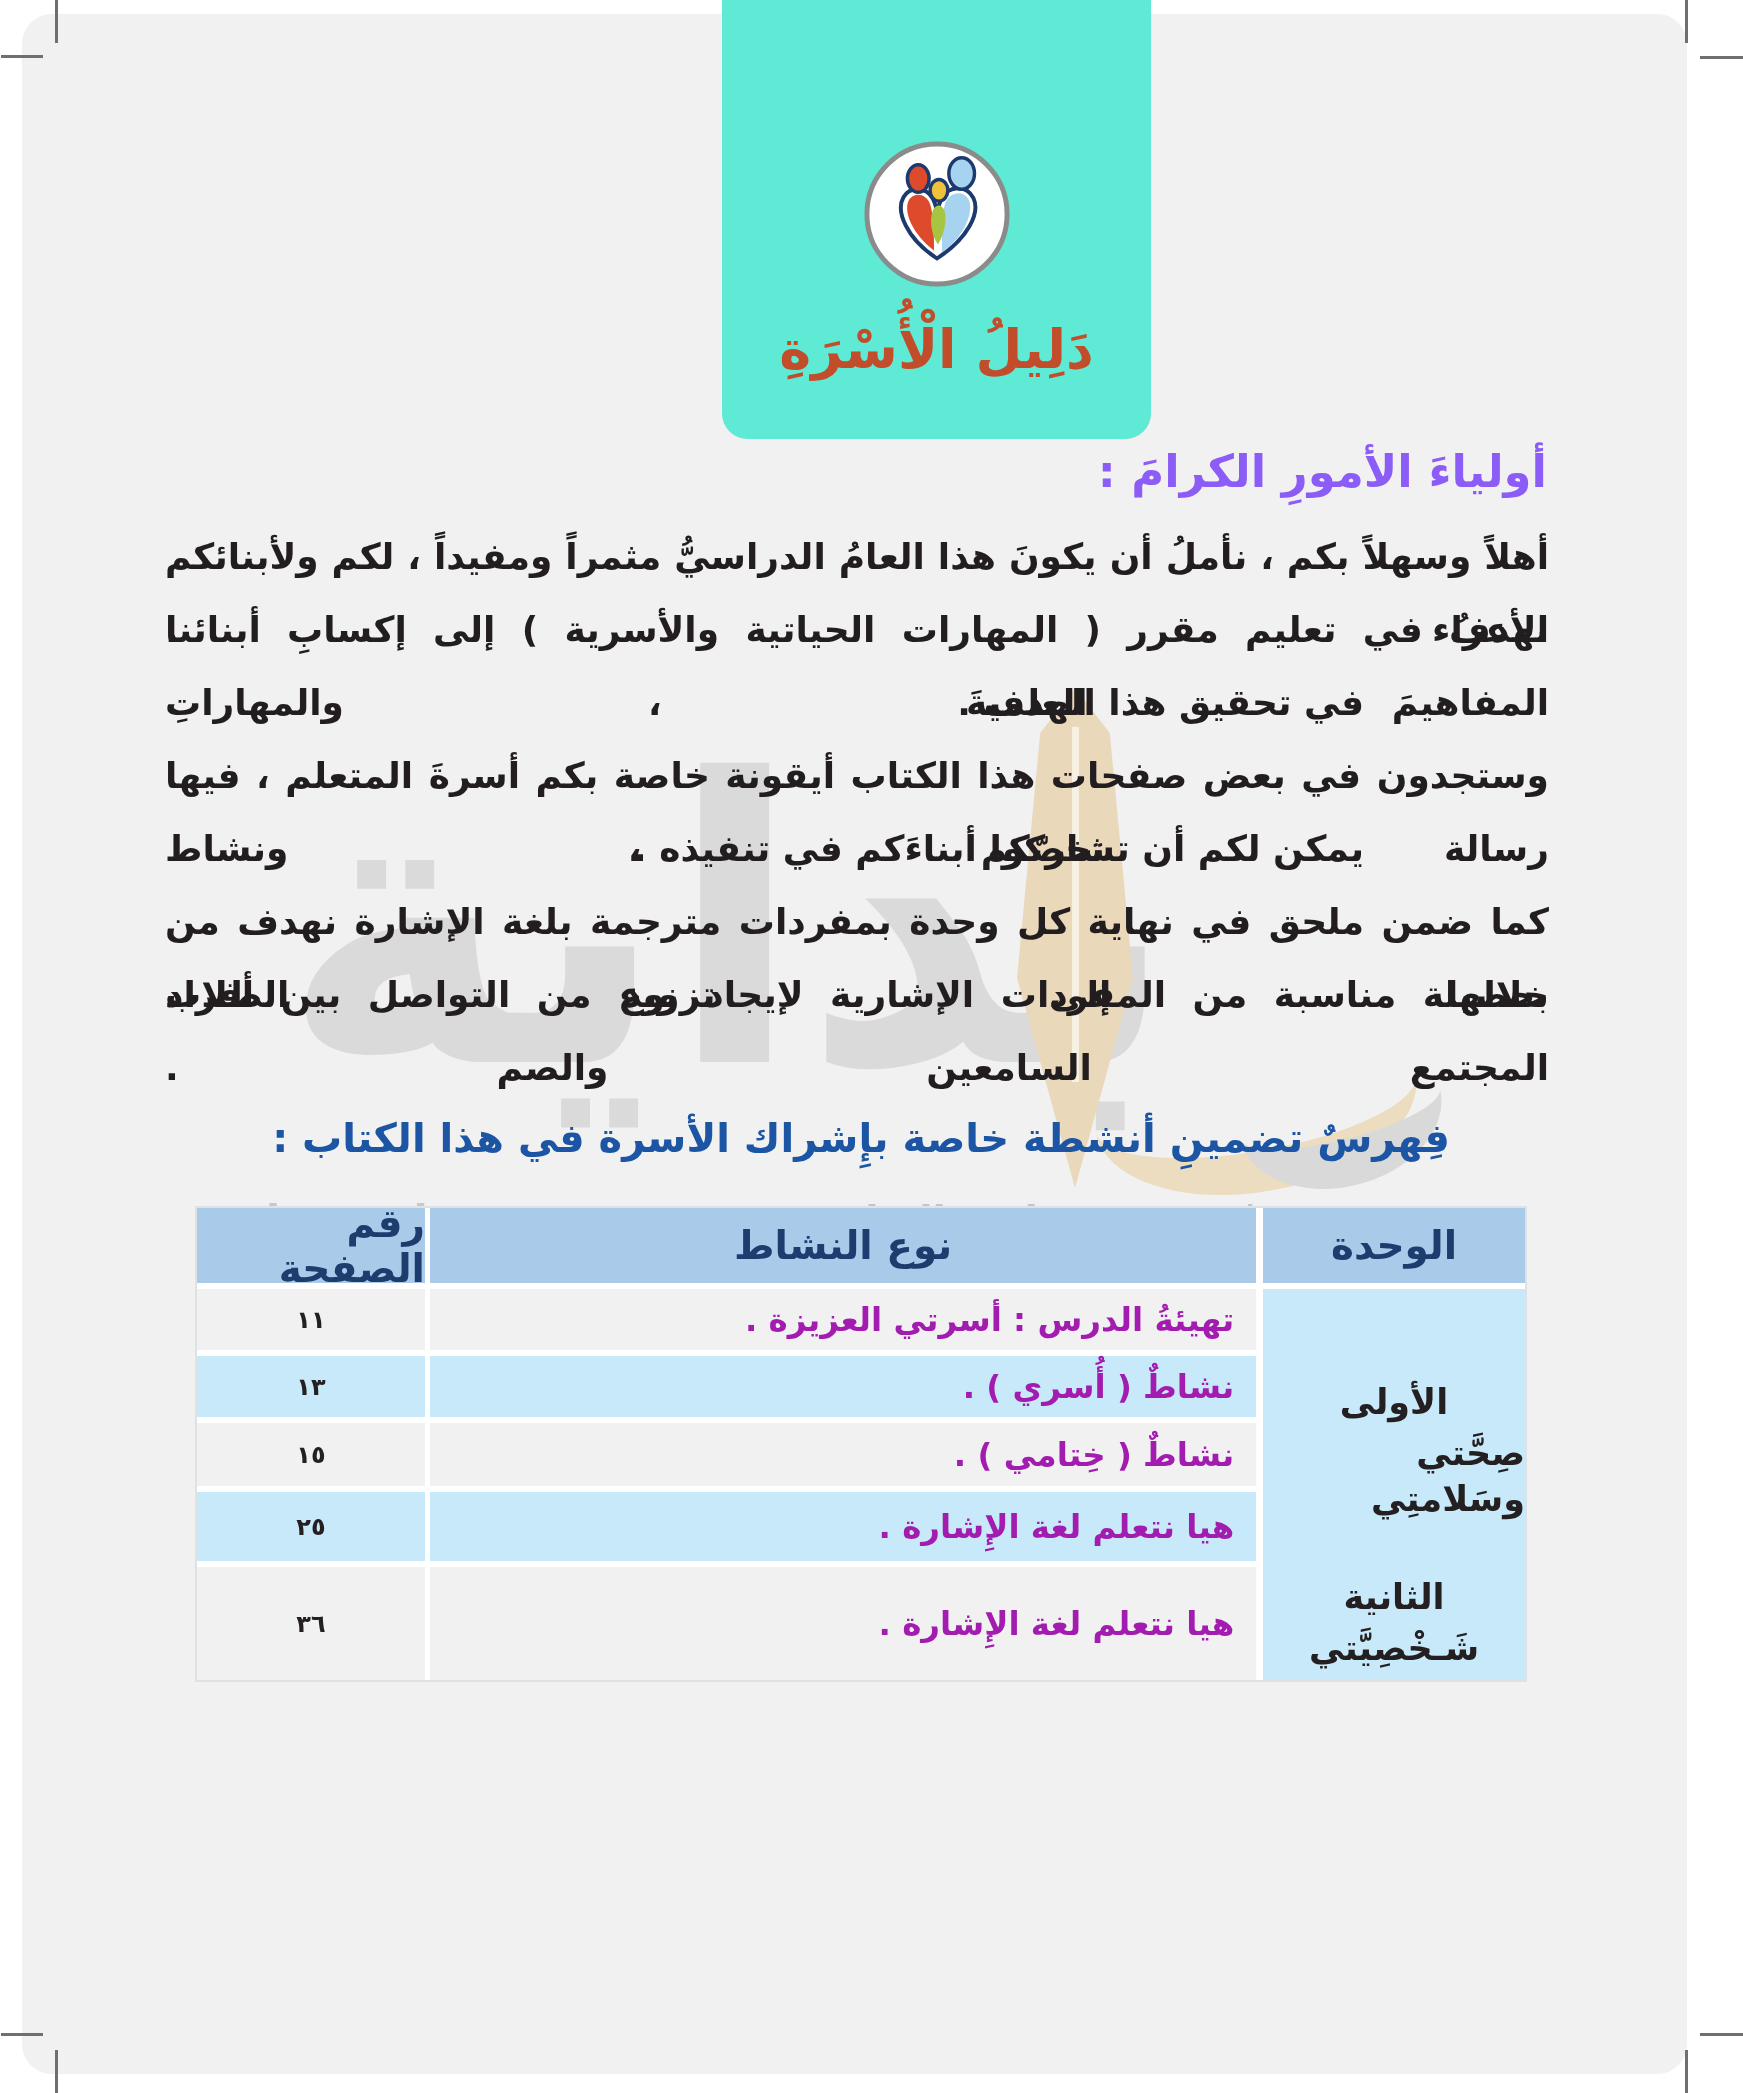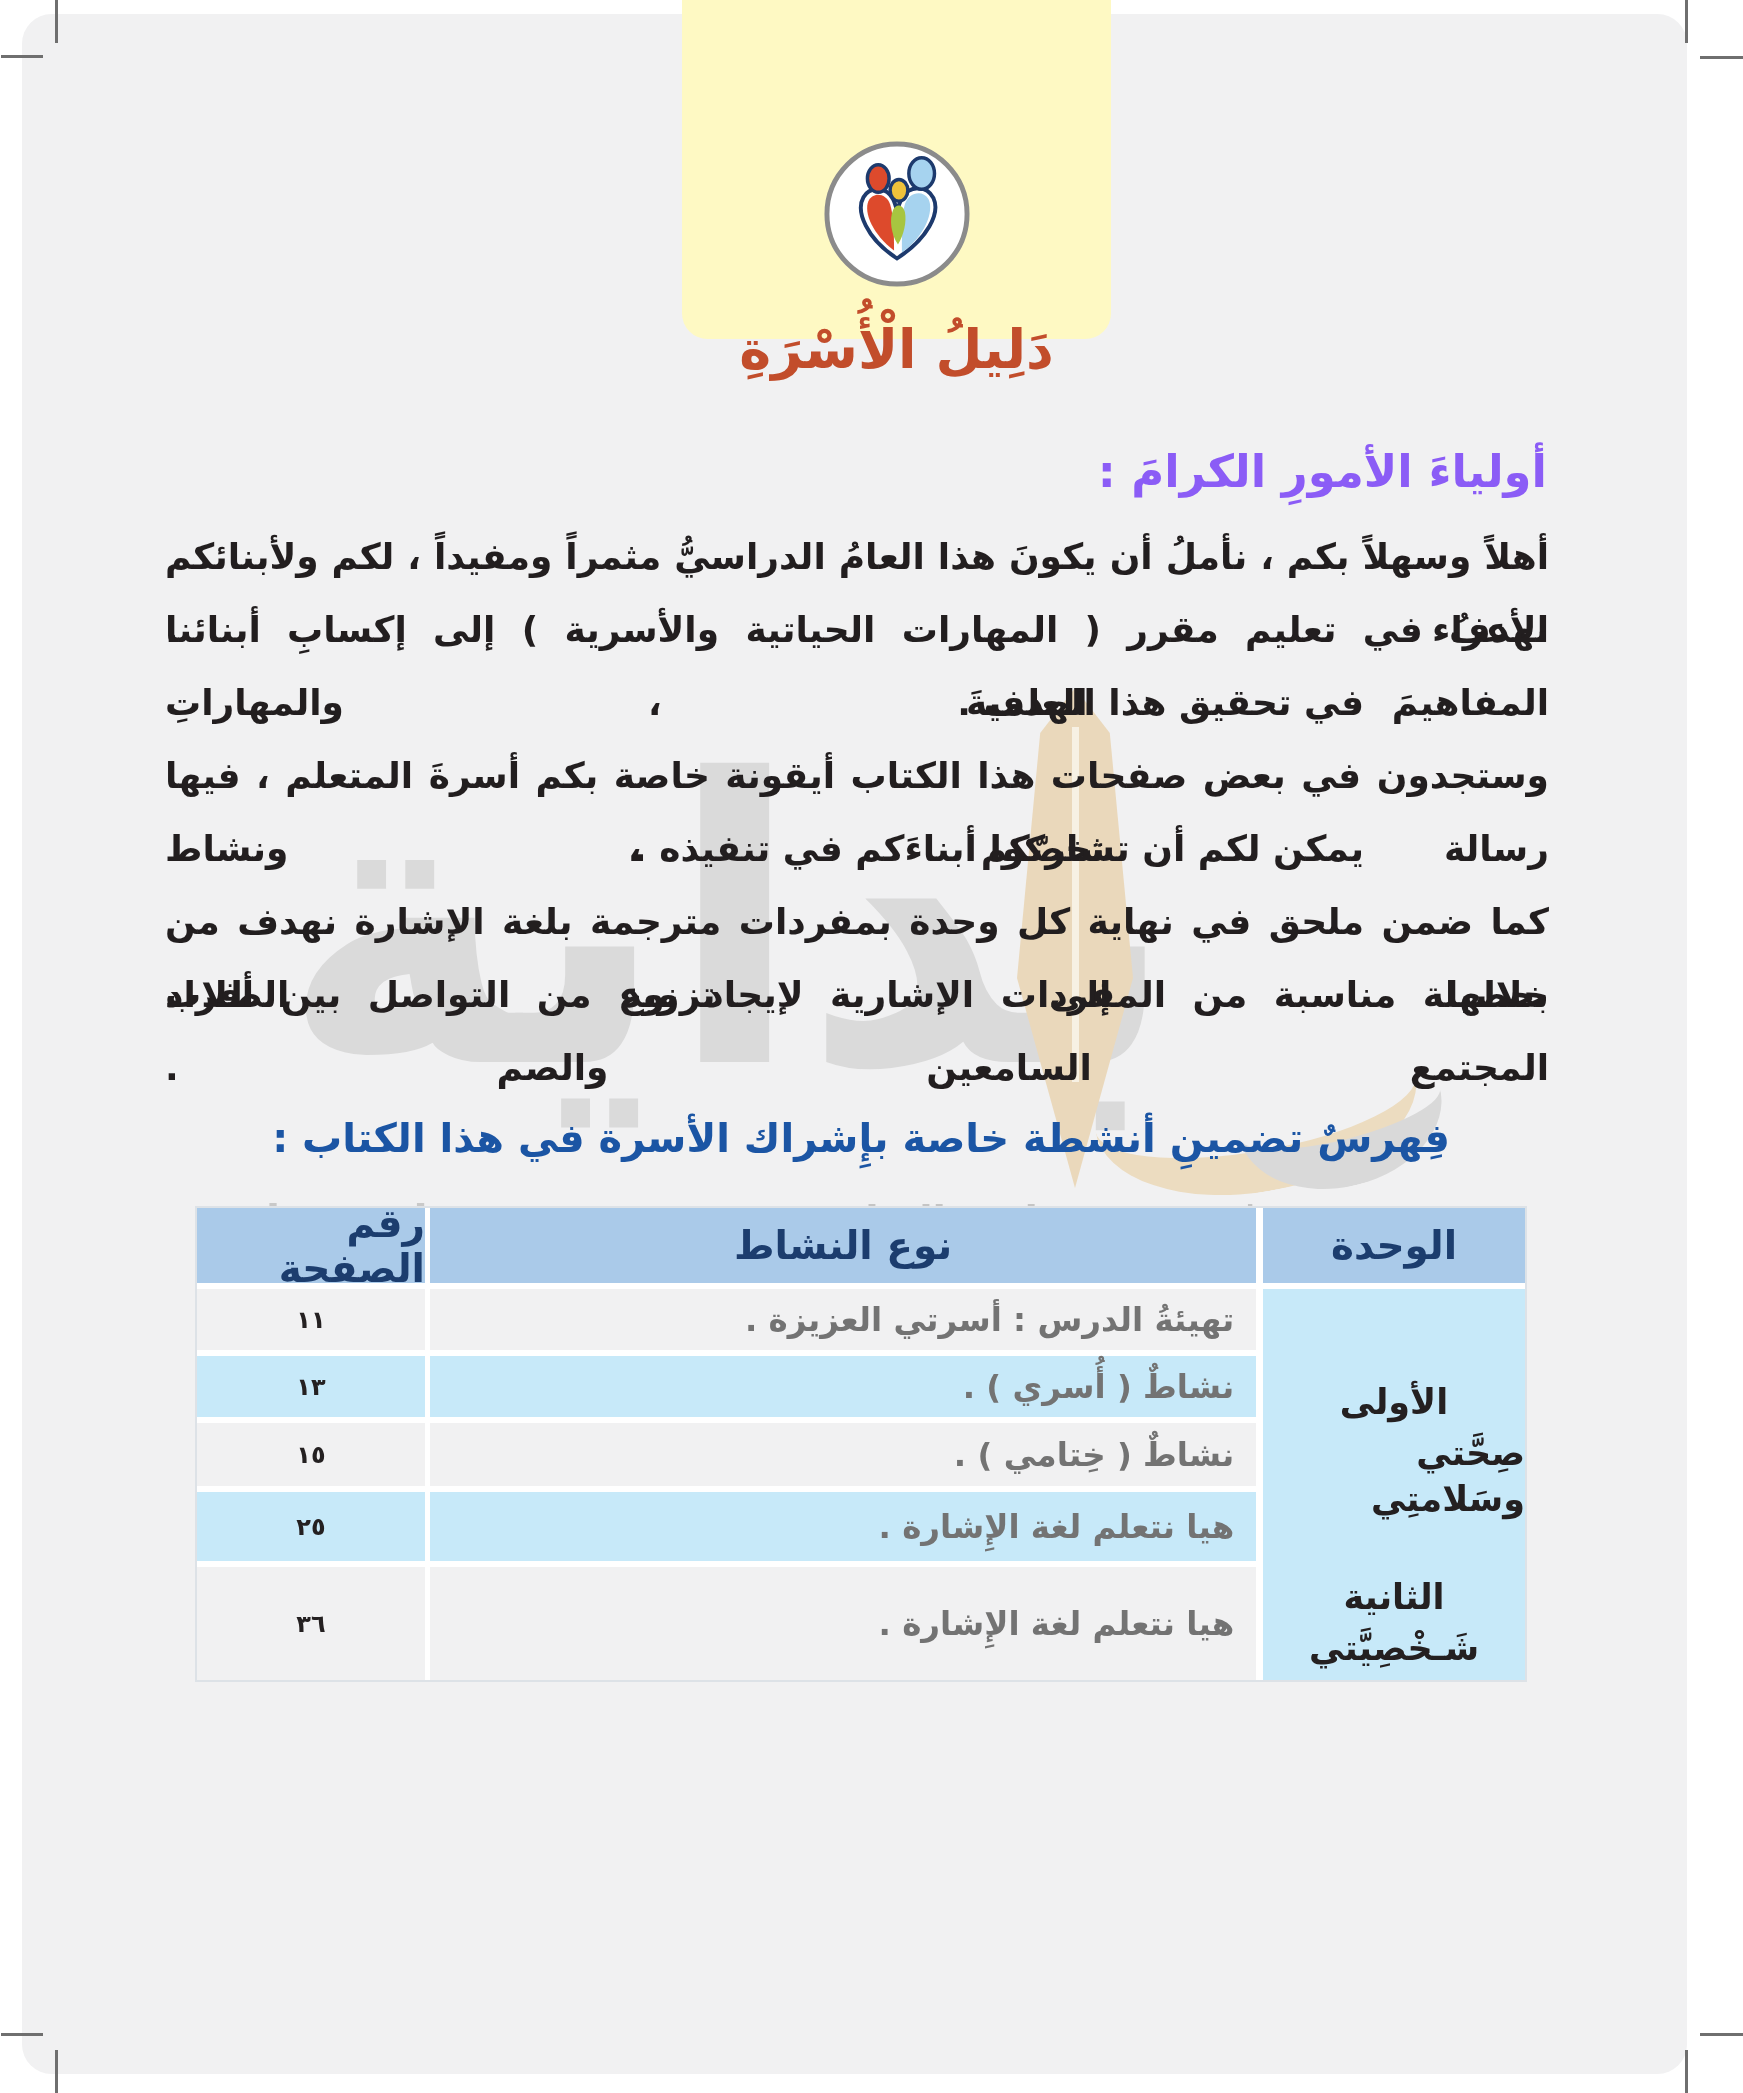--- a/index.html
+++ b/index.html
@@ -32,22 +32,22 @@
                      border-radius:50%; transform:rotate(-10deg); }
   .wm-swoosh-gray { left:1236px; top:1039px; width:207px; height:148px;
                     border-bottom:47px solid #d9d9d9; border-radius:50%;
                     transform:rotate(-14deg); }
   .wm-site { left:266px; top:1157px; width:995px; display:flex; direction:ltr;
              align-items:baseline; gap:37px; white-space:nowrap; }
   .wm-domain { font-size:41px; font-weight:bold; letter-spacing:15.8px; color:#c9c9c9; }
   .wm-label  { font-size:39px; font-weight:bold; color:#c5c5c5;margin-top:41px; }
 
   
-  .brand-panel { position:absolute; z-index:2; left:682px; top:0; width:429px; height:339px;
-                 background:#fef9c3; border-radius:0 0 25.6px 25.6px; }
+  .brand-panel { position:absolute; z-index:2; left:722px; top:0; width:429px; height:439px;
+                 background:#5eead4; border-radius:0 0 25.6px 25.6px; }
   .logo-wrap { position:absolute; left:141px; top:140px; width:148px; height:148px; }
   .brand-title { position:absolute; left:0; top:296px; width:429px; text-align:center;
                  font-size:54px; font-weight:bold; color:#c24d2b; line-height:108px; }
 
   
   .greeting { position:absolute; z-index:2; right:197px; top:445px; width:1379px;
               text-align:right; font-size:45px; font-weight:bold; color:#8b5cf6; }
   .paras { position:absolute; z-index:2; right:195px; top:520px; width:1384px;
            color:#221e1f; font-size:36px; font-weight:bold; }
   .pline { height:73px; line-height:73px; white-space:nowrap; }
@@ -59,21 +59,21 @@
                    text-align:center; font-size:40px; font-weight:bold; color:#1b55a4; }
 
   
   .ftable { position:absolute; z-index:2; left:197px; top:1208px; width:1328px; height:472px;
             background:#ffffff; outline:2px solid #dde2e7; }
   .cell { position:absolute; display:flex; align-items:center; justify-content:center; }
   .hdr { background:#aacae9; color:#1c3d6e; font-size:39px; font-weight:bold; }
   .bg-gray { background:#f1f1f2; }
   .bg-blue { background:#c7e9f9; }
   .act { justify-content:flex-start; padding-right:21.7px; font-size:32.5px; font-weight:bold;
-         color:#737373; }
+         color:#a21caf; }
   .pagenum { font-size:24px; font-weight:bold; color:#242021; }
   .unitcell { background:#c7e9f9; flex-direction:column; gap:5.9px; font-size:35px;
               font-weight:bold; color:#242021; line-height:1.3; }
 
   
   .col-page { left:0;     width:228px; }
   .col-act  { left:233px; width:826px; }
   .col-unit { left:1066px; width:262px; }
   .row-h  { top:0;    height:75px; }
   .row-1  { top:81px;  height:61px; }

